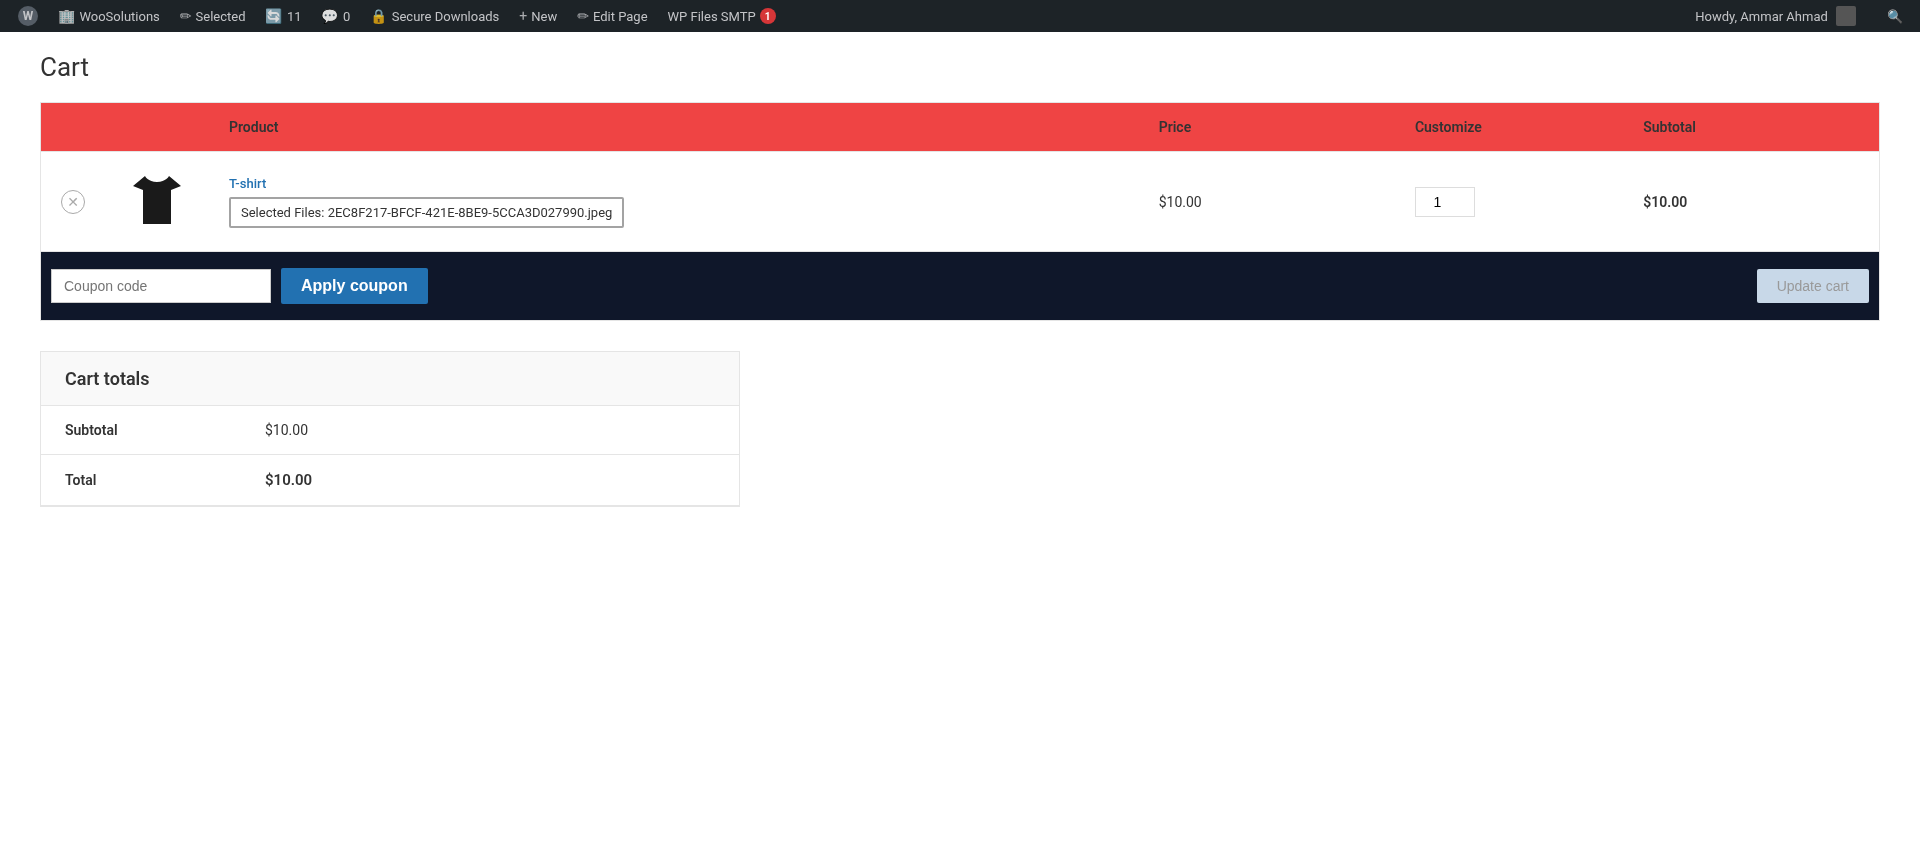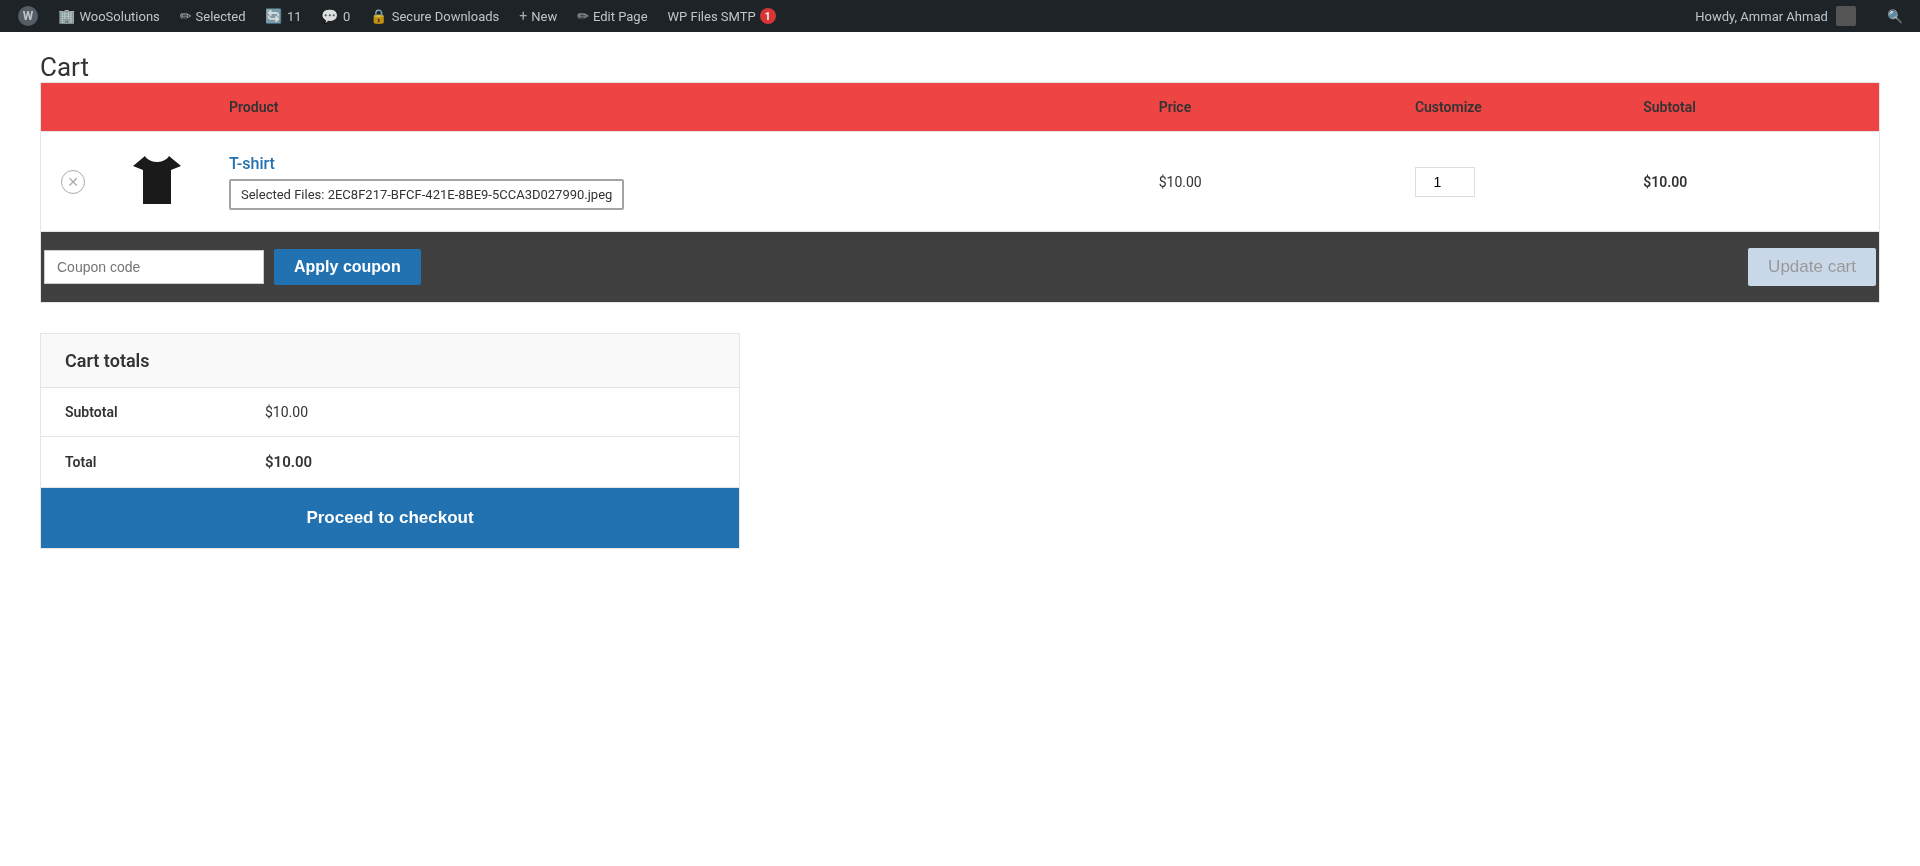--- a/index.html
+++ b/index.html
@@ -69,20 +69,21 @@
     .page-wrap {
       margin-top: 32px;
       background: #fff;
       min-height: calc(100vh - 32px);
       padding: 20px 40px 40px 40px;
     }
     .page-title {
       font-size: 26px;
       font-weight: 400;
       color: #333;
+      margin-bottom: 20px;
     }
 
     
     .cart-table {
       width: 100%;
       border-collapse: collapse;
       border: 1px solid #e5e5e5;
       background: #fff;
     }
     .cart-table thead tr {
@@ -122,21 +123,21 @@
       font-size: 14px;
       cursor: pointer;
       display: flex; align-items: center; justify-content: center;
     }
     
     .tshirt-svg { width: 64px; height: 64px; }
 
     .product-name {
       color: #2271b1;
       font-weight: 500;
-      font-size: 16px;
+      font-size: 13px;
       text-decoration: none;
       display: block;
       margin-bottom: 6px;
     }
     .selected-files {
       border: 2px solid #a3a3a3;
       padding: 6px 10px;
       font-size: 13px;
       color: #333;
       display: inline-block;
@@ -149,23 +150,23 @@
       border: 1px solid #ddd;
       text-align: center;
       font-size: 14px;
     }
     .col-subtotal { font-weight: 600; font-size: 14px; color: #333; min-width: 120px; }
 
     
     .cart-actions {
       display: flex;
       align-items: center;
-      padding: 16px 3px;
+      padding: 16px 10px;
       border-top: 1px solid #e5e5e5;
-      background: #404040;
+      background: #0f172a;
       border: 1px solid #e5e5e5;
       border-top: none;
       gap: 10px;
     }
     .coupon-input {
       padding: 8px 12px;
       border: 1px solid #ccc;
       font-size: 14px;
       width: 220px;
       color: #777;
@@ -180,21 +181,21 @@
       font-weight: 600;
       cursor: pointer;
       border-radius: 2px;
     }
     .spacer { flex: 1; }
     .update-cart-btn {
       background: #c8d8e8;
       color: #999;
       border: none;
       padding: 9px 20px;
-      font-size: 17px;
+      font-size: 14px;
       cursor: not-allowed;
       border-radius: 2px;
     }
 
     
     .cart-totals-wrapper {
       display: flex;
       justify-content: flex-start;
       margin-top: 30px;
     }
@@ -348,16 +349,15 @@
     <div class="cart-totals">
       <div class="cart-totals-header">Cart totals</div>
       <div class="cart-totals-row">
         <div class="label">Subtotal</div>
         <div class="value">$10.00</div>
       </div>
       <div class="cart-totals-row total-row">
         <div class="label">Total</div>
         <div class="value">$10.00</div>
       </div>
-      <button class="checkout-btn">Proceed to checkout</button>
     </div>
   </div>
 </div>
 
 </body></html>

